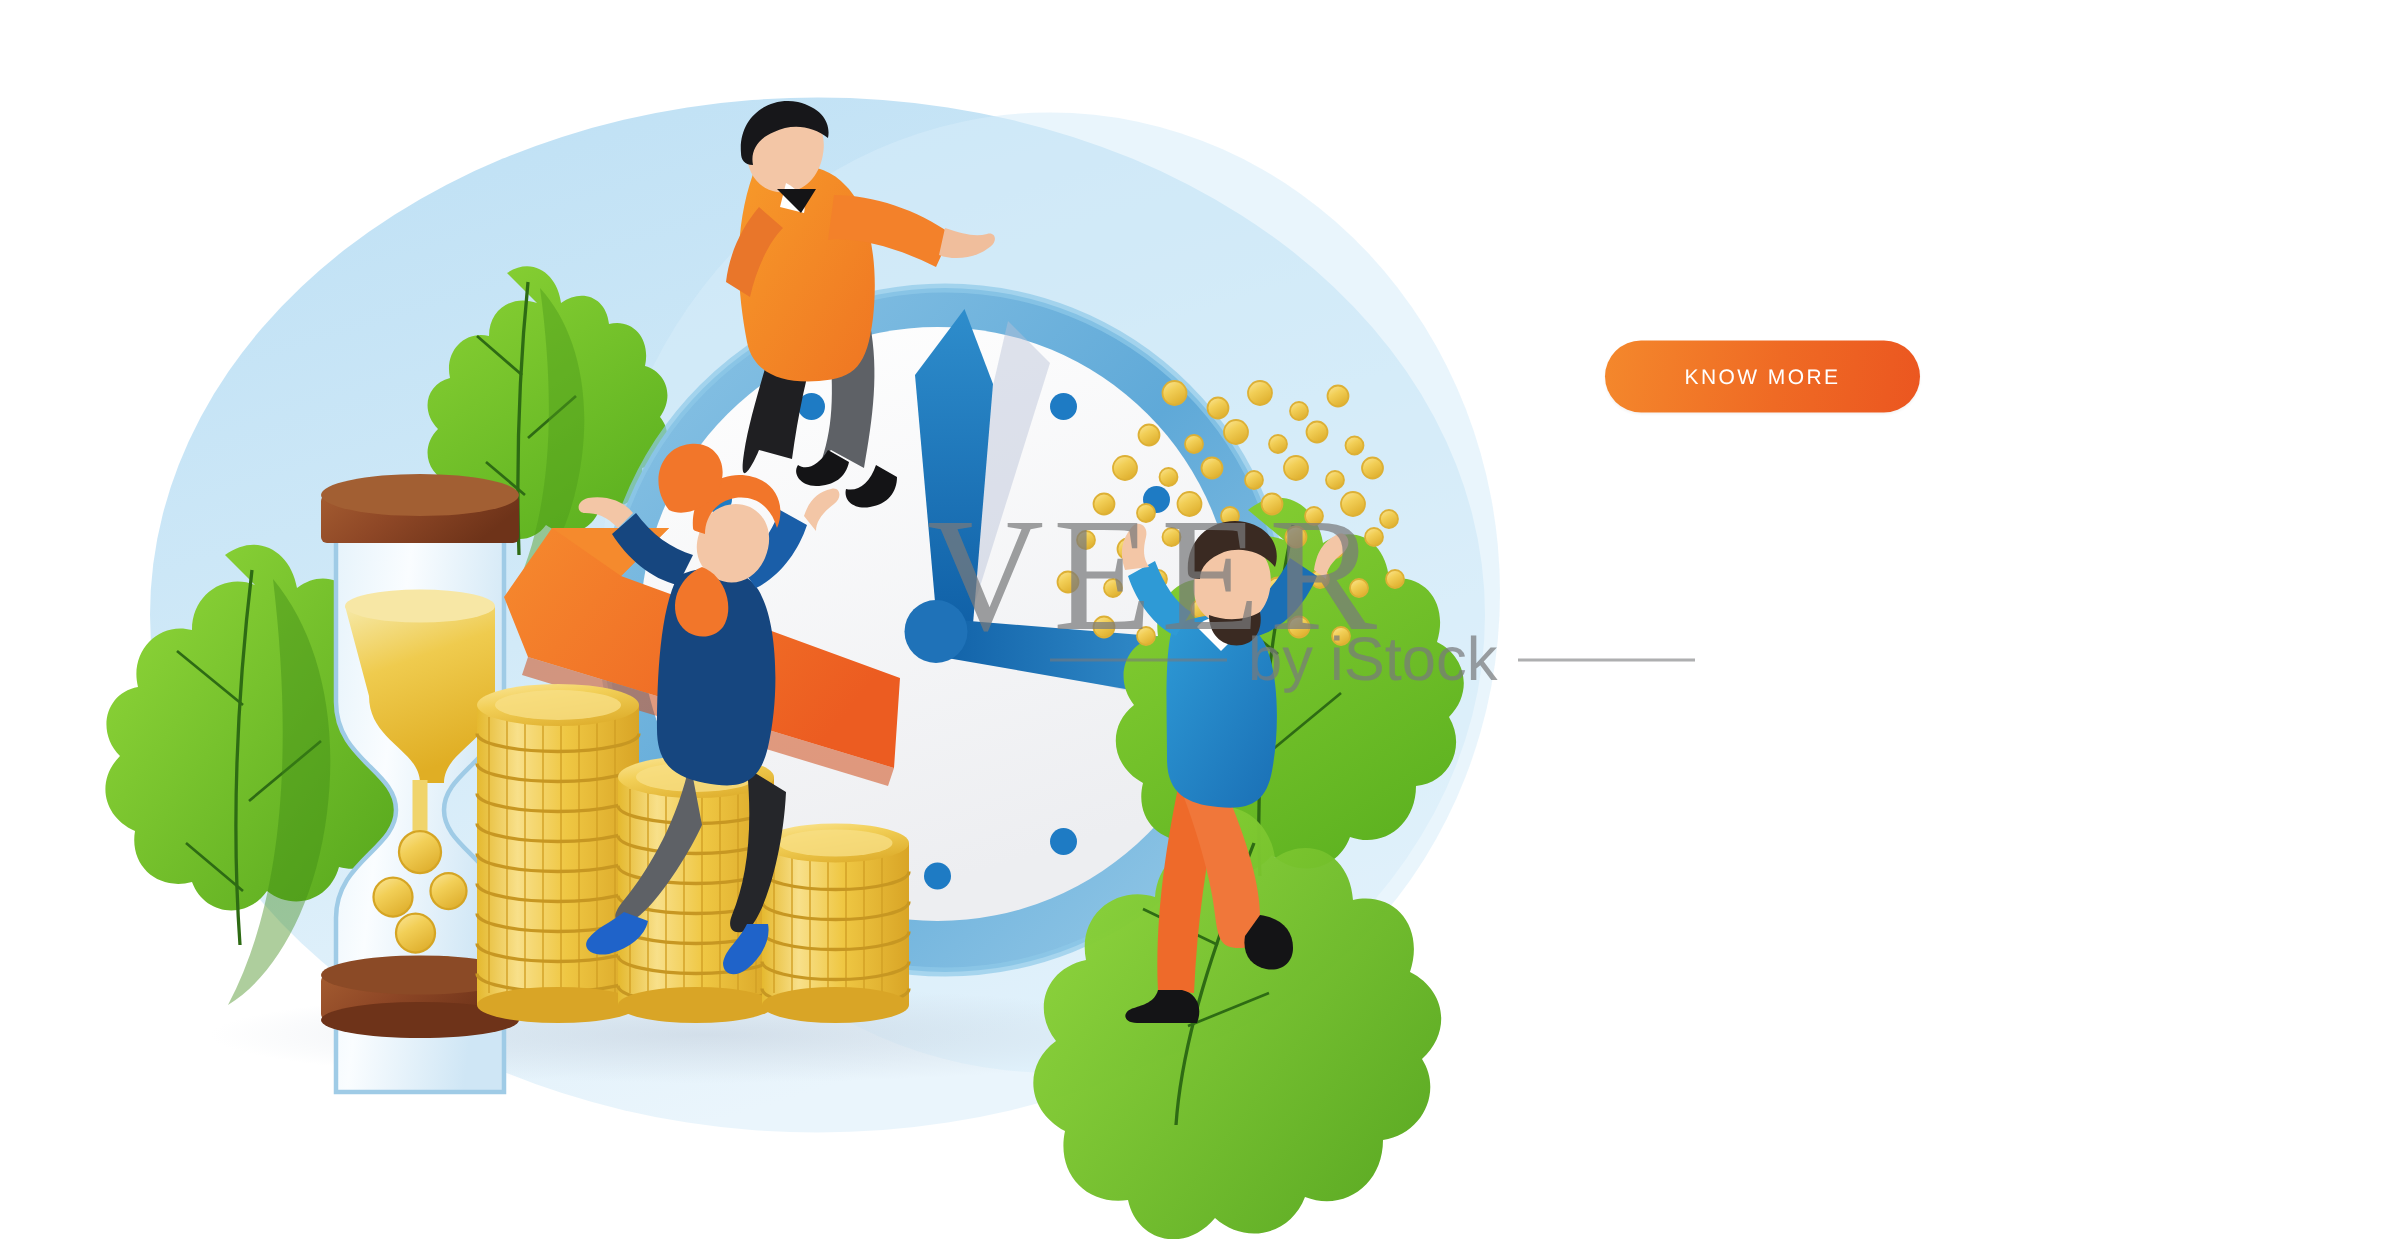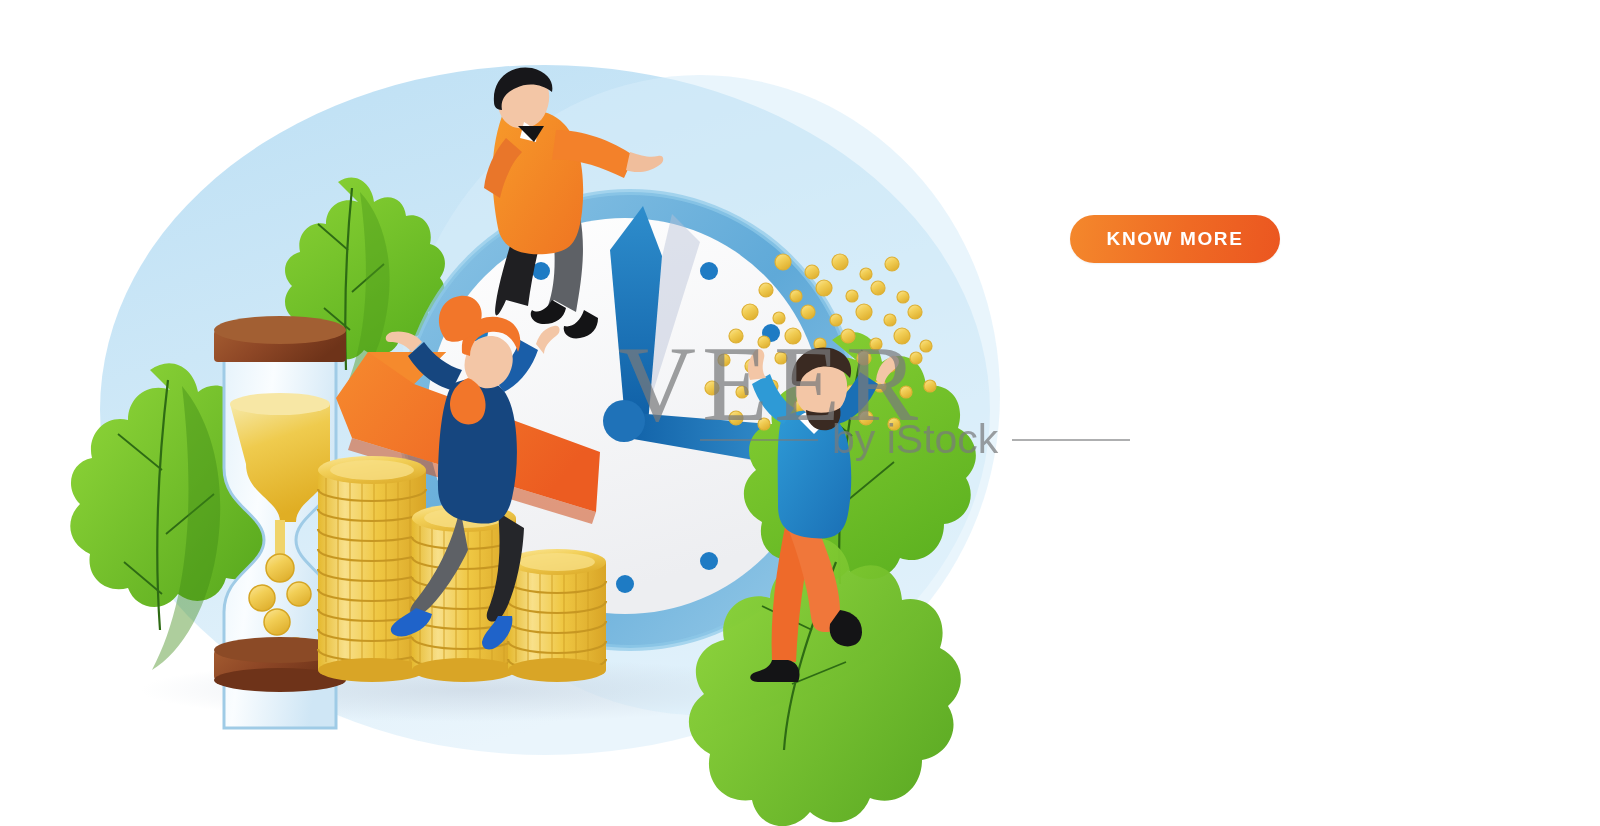--- a/index.html
+++ b/index.html
@@ -19,26 +19,26 @@
     color:#12447E;
     font-size:76px;
     line-height:0.98;
     letter-spacing:0.5px;
     font-weight:400;
     white-space:nowrap;
   }
   .headline .l2{display:block;}
   .cta{
     display:inline-flex;align-items:center;justify-content:center;
-    margin-top:30px;
+    margin-top:42px;
     width:210px;height:48px;
     border:none;border-radius:26px;
     background:linear-gradient(100deg,#F4882C 0%,#EF6A24 55%,#EB5620 100%);
     color:#FFFFFF;
-    font-size:19px;font-weight:bold;letter-spacing:1.6px;
+    font-size:14px;font-weight:normal;letter-spacing:1.6px;
     cursor:pointer;
     box-shadow:0 1px 2px rgba(0,0,0,.06);
   }
 
   
   .wm{position:absolute;pointer-events:none;}
   .wm-veer{
     left:618px;top:330px;
     font-family:"Liberation Serif", serif;
     font-size:108px;letter-spacing:6px;

